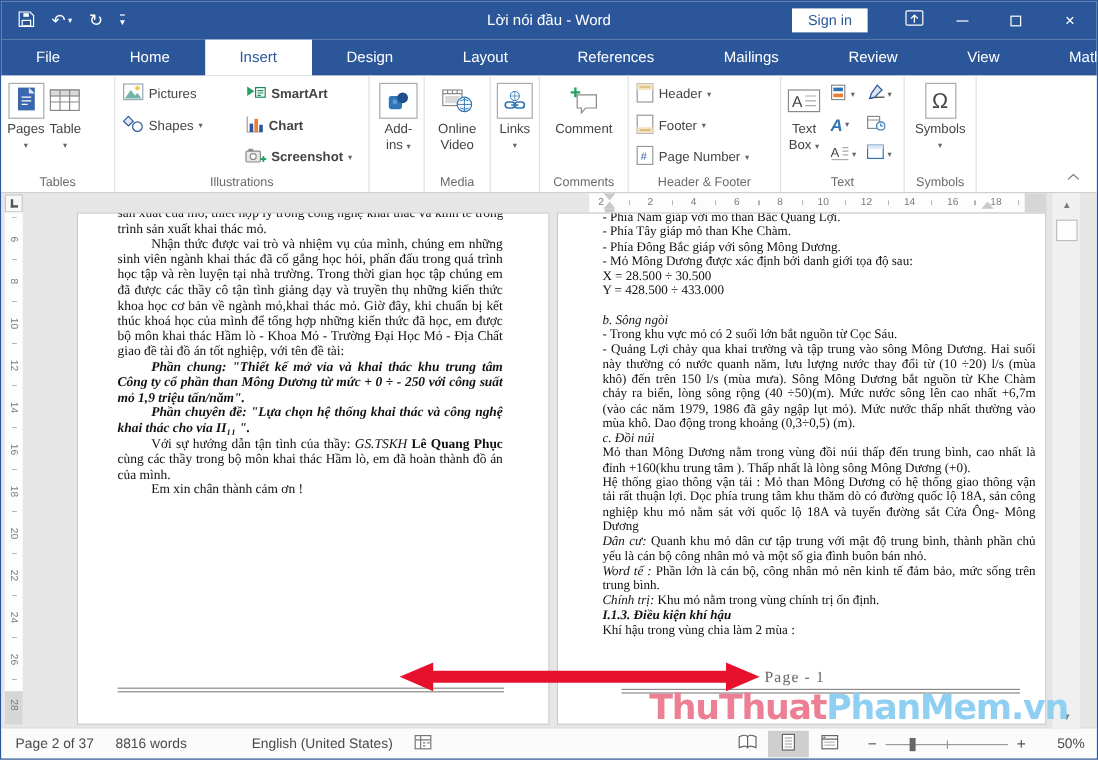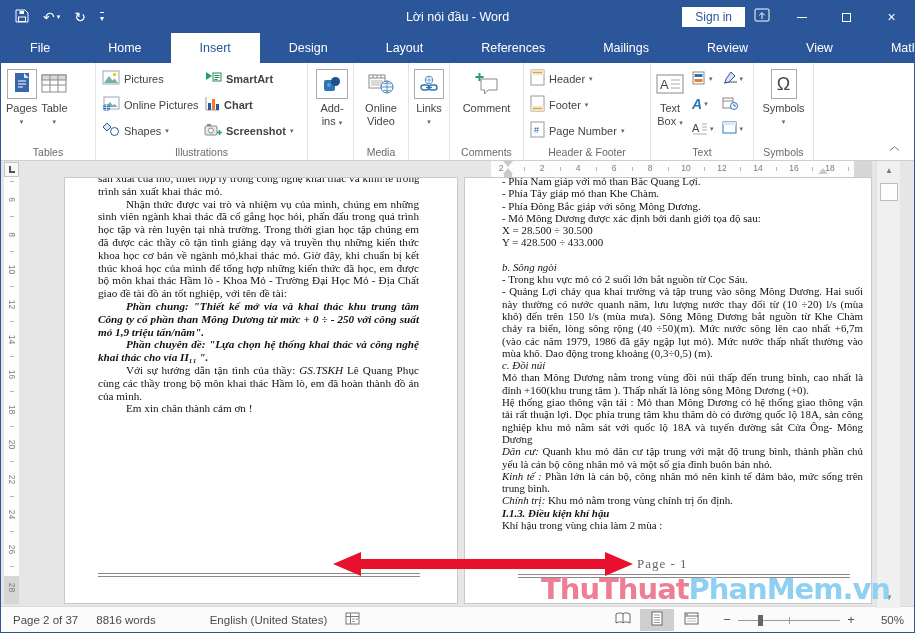--- a/index.html
+++ b/index.html
@@ -10,21 +10,21 @@
 
   
   .titlebar { position:absolute; top:0; left:0; right:0; height:32px; background:#2b579a;
               display:flex; align-items:center; color:#fff; }
   .qat { display:flex; align-items:center; gap:14px; padding-left:14px; }
   .qat-btn { display:flex; align-items:center; gap:2px; cursor:pointer; font-size:14px; color:#fff; }
   .qat-dd { font-size:7px; }
   .qat-more { display:inline-block; font-size:8px; border-top:1px solid #fff; padding-top:1px; }
   .win-title { position:absolute; left:0; right:0; text-align:center; font-size:12.5px; pointer-events:none; }
   .title-right { margin-left:auto; display:flex; align-items:center; height:32px; }
-  .signin { background:#fff; color:#2b579a; font-size:12px; padding:3px 13px; cursor:pointer; }
+  .signin { background:#fff; color:#2b579a; font-size:12px; padding:3px 13px; margin-right:22px; cursor:pointer; }
   .win-icon { width:34px; height:32px; display:flex; align-items:center; justify-content:center; cursor:pointer; }
   .win-btn { width:45px; height:32px; display:flex; align-items:center; justify-content:center; cursor:pointer; font-size:14px; }
   .min-glyph { display:inline-block; width:10px; border-bottom:1px solid #fff; }
   .max-glyph { display:inline-block; width:9px; height:9px; border:1px solid #fff; }
 
   
   .tabsrow { position:absolute; top:32px; left:0; right:0; height:30px; background:#2b579a;
              display:flex; color:#fff; font-size:12.5px; }
   .tab { padding:0 29px; line-height:30px; cursor:pointer; white-space:nowrap; }
   .tab.active { background:#fff; color:#2b579a; }
@@ -83,21 +83,21 @@
   .page-right { left:463px; width:408px; height:427px; }
   .ppad { padding:0 38px 0 33px; font-size:11.2px; line-height:12.8px; }
   .ppad2 { padding:0 8px 0 37px; font-size:10.9px; line-height:12.3px; }
   .pline { text-align:left; }
   .force-j { text-align:justify; text-align-last:justify; }
   .clip { margin-top:-6px; white-space:nowrap; overflow:hidden; }
   .ppara { text-align:justify; }
   .ind { text-indent:28px; }
   .bi { font-weight:bold; font-style:italic; }
   .it { font-style:italic; }
-  .bd { font-weight:normal; }
+  .bd { font-weight:bold; }
   .rl { text-align:justify; }
   .sp-above { margin-top:12px; }
   .footer-line { position:absolute; height:4px; border-top:1px solid #8a8a8a; border-bottom:1px solid #8a8a8a; }
   .fl-left { left:33px; right:37px; top:395px; }
   .fl-right { left:53px; right:21px; top:396px; }
   .pagenum { position:absolute; left:172px; top:378px; font-family:"Liberation Serif","DejaVu Serif",serif;
              font-size:13px; color:#666; letter-spacing:1px; }
   .red-arrow { position:absolute; left:330px; top:389px; z-index:30; }
   .watermark { position:absolute; left:540px; top:411px; z-index:31; font-weight:bold; font-size:29px;
                font-family:"DejaVu Sans",sans-serif; letter-spacing:-1px; white-space:nowrap; }
@@ -242,29 +242,20 @@
       <div class="smallcol" style="width:102px;">
         <div class="smallbtn">
           <span><svg width="18" height="16" viewBox="0 0 18 16">
                 <rect x="1" y="1" width="16" height="13" fill="#fdfdfd" stroke="#9aa7b8"></rect>
                 <circle cx="12.5" cy="4.5" r="1.8" fill="#f2c445"></circle>
                 <path d="M2 13l5-7 3.5 4.5 2-2 3.5 4.5z" fill="#74b3a9"></path>
               </svg></span>
           <span>Pictures</span>
         </div>
         <div class="smallbtn">
-          <span><svg width="18" height="16" viewBox="0 0 18 16">
-                <rect x="2" y="1" width="15" height="12" fill="#fdfdfd" stroke="#9aa7b8"></rect>
-                <path d="M4 11l4-5 3 3.5 1.5-1.5 3 3z" fill="#74b3a9"></path>
-                <circle cx="4.5" cy="11.5" r="3.5" fill="#2e75b6"></circle>
-                <path d="M1 11.5h7M4.5 8v7M2.4 9.4a5 5 0 0 1 4.2 0M2.4 13.6a5 5 0 0 0 4.2 0" stroke="#fff" fill="none" stroke-width=".7"></path>
-              </svg></span>
-          <span>Online Pictures</span>
-        </div>
-        <div class="smallbtn">
           <span><svg width="18" height="15" viewBox="0 0 18 15">
                 <path d="M5 1l4 4-4 4-4-4z" fill="#dce6f5" stroke="#2b579a"></path>
                 <circle cx="12.5" cy="9.5" r="4" fill="#fff" stroke="#2b579a"></circle>
               </svg></span>
           <span>Shapes</span>
           <span class="dd">▾</span>
         </div>
       </div>
       <div class="smallcol" style="width:103px;font-weight:bold;">
         <div class="smallbtn">
@@ -525,21 +516,21 @@
         <div class="rl">- Mỏ Mông Dương được xác định bởi danh giới tọa độ sau:</div>
         <div class="rl">X = 28.500 ÷ 30.500</div>
         <div class="rl">Y = 428.500 ÷ 433.000</div>
         <div class="rl it sp-above">b. Sông ngòi</div>
         <div class="rl">- Trong khu vực mỏ có 2 suối lớn bắt nguồn từ Cọc Sáu.</div>
         <div class="rl">- Quảng Lợi chảy qua khai trường và tập trung vào sông Mông Dương. Hai suối này thường có nước quanh năm, lưu lượng nước thay đổi từ  (10 ÷20) l/s (mùa khô) đến trên 150 l/s (mùa mưa). Sông Mông Dương bắt nguồn từ Khe Chàm chảy ra biển, lòng sông rộng (40 ÷50)(m). Mức nước sông lên cao nhất +6,7m (vào các năm 1979, 1986 đã gây ngập lụt mỏ). Mức nước thấp nhất thường vào mùa khô. Dao động trong khoảng (0,3÷0,5) (m).</div>
         <div class="rl it">c. Đồi núi</div>
         <div class="rl">Mỏ than Mông Dương nằm trong vùng đồi núi thấp đến trung bình, cao nhất là đỉnh +160(khu trung tâm ). Thấp nhất là lòng sông Mông Dương (+0).</div>
         <div class="rl">Hệ thống giao thông vận tải : Mỏ than Mông Dương có hệ thống giao thông vận tải rất thuận lợi. Dọc phía trung tâm khu thăm dò có đường quốc lộ 18A, sản công nghiệp khu mỏ nằm sát với quốc lộ 18A và tuyến đường sắt Cửa Ông- Mông Dương</div>
         <div class="rl"><span class="it">Dân cư:</span><span>  Quanh khu mỏ dân cư tập trung với mật độ trung bình, thành phần chủ yếu là cán bộ công nhân mỏ và một số gia đình buôn bán nhỏ.</span></div>
-        <div class="rl"><span class="it">Kinh tế :</span><span> Phần lớn là cán bộ, công nhân mỏ nên kinh tế đảm bảo, mức sống trên trung bình.</span></div>
+        <div class="rl"><span class="it">Word tế :</span><span> Phần lớn là cán bộ, công nhân mỏ nên kinh tế đảm bảo, mức sống trên trung bình.</span></div>
         <div class="rl"><span class="it">Chính trị:</span><span> Khu mỏ nằm trong vùng chính trị ổn định.</span></div>
         <div class="rl bi">I.1.3. Điều kiện khí hậu</div>
         <div class="rl">Khí hậu trong vùng chia làm 2 mùa :</div>
       </div>
       <div class="pagenum">Page - 1</div>
       <div class="footer-line fl-right"></div>
     </div>
 
     <svg class="red-arrow" width="304" height="28" viewBox="0 0 304 28">
       <polygon points="2,14 30,2 30,9 274,9 274,2 302,14 274,26 274,19 30,19 30,26" fill="#e8112d"></polygon>

